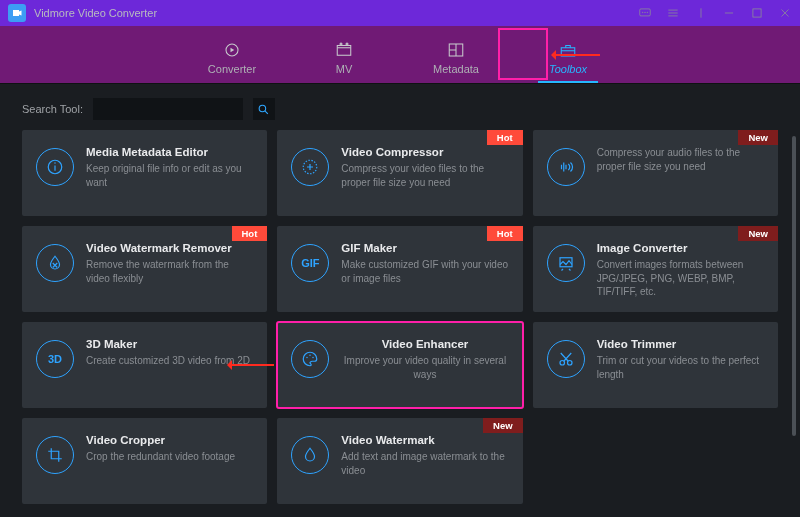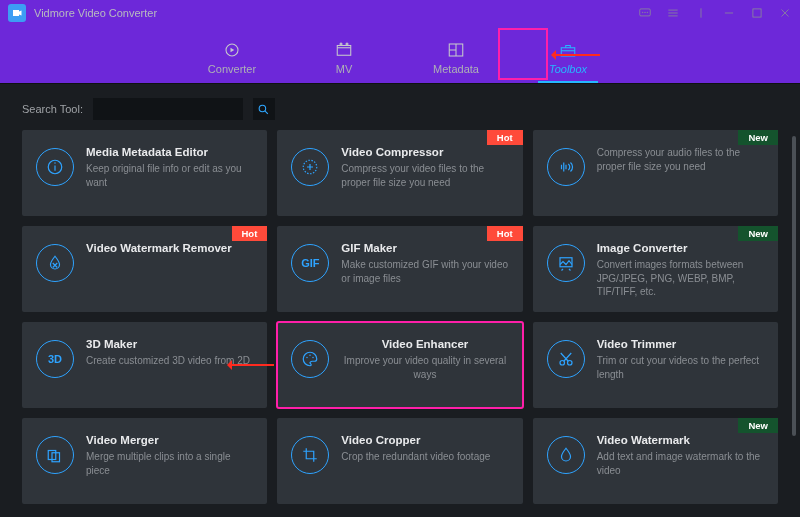--- a/index.html
+++ b/index.html
@@ -34,21 +34,21 @@
   .titlebar .winbtns svg { stroke:#8d9094; fill:none; stroke-width:1.3; }
 
   
   .nav {
     height: 58px;
     display:flex;
     justify-content:center;
     align-items:flex-end;
     gap: 52px;
     border-bottom: 1px solid #0f1113;
-    background: #6d28d9;
+    background: #701a75;
     position:relative;
   }
   .nav-item {
     display:flex; flex-direction:column; align-items:center;
     gap:4px;
     padding-bottom:6px;
     width:60px;
     cursor:pointer;
     color:#aeb1b5;
     font-size:11px;
@@ -126,21 +126,21 @@
   .card .body { flex:1; min-width:0;}
   .card .ttl { font-size:11.5px; color:#e9eaec; font-weight:600; margin-bottom:4px;}
   .card .desc { font-size:10px; color:#8a8e93; line-height:1.35;}
   .badge {
     position:absolute; top:0; right:0;
     font-size:9.5px; font-weight:600;
     padding:2px 10px;
     color:#fff;
   }
   .badge.hot { background:#ff4a3a; }
-  .badge.new { background:#14532d; }
+  .badge.new { background:#7f1d1d; }
   .card.highlighted { outline:2.5px solid #ff1fa9; outline-offset:-1px;text-align:center;}
   .scrollbar-thumb{
     position:absolute; right:4px; top:6px; width:4px; height:300px; background:#4b5056; border-radius:2px;
   }
 </style>
 </head>
 <body>
 
 <div class="titlebar">
   <div class="logo">
@@ -276,20 +276,21 @@
         <div class="badge new">New</div>
       </div>
       <div class="card">
         <div class="ico">
           <svg viewBox="0 0 24 24">
             <use href="#ic-drop-x"></use>
           </svg>
         </div>
         <div class="body">
           <div class="ttl">Video Watermark Remover</div>
+          <div class="desc">Remove the watermark from the video flexibly</div>
         </div>
         <div class="badge hot">Hot</div>
       </div>
       <div class="card">
         <div class="ico">
           <span class="txt">GIF</span>
         </div>
         <div class="body">
           <div class="ttl">GIF Maker</div>
           <div class="desc">Make customized GIF with your video or image files</div>
@@ -330,31 +331,20 @@
       </div>
       <div class="card">
         <div class="ico">
           <svg viewBox="0 0 24 24">
             <use href="#ic-scissors"></use>
           </svg>
         </div>
         <div class="body">
           <div class="ttl">Video Trimmer</div>
           <div class="desc">Trim or cut your videos to the perfect length</div>
-        </div>
-      </div>
-      <div class="card">
-        <div class="ico">
-          <svg viewBox="0 0 24 24">
-            <use href="#ic-merge"></use>
-          </svg>
-        </div>
-        <div class="body">
-          <div class="ttl">Video Merger</div>
-          <div class="desc">Merge multiple clips into a single piece</div>
         </div>
       </div>
       <div class="card">
         <div class="ico">
           <svg viewBox="0 0 24 24">
             <use href="#ic-crop"></use>
           </svg>
         </div>
         <div class="body">
           <div class="ttl">Video Cropper</div>

